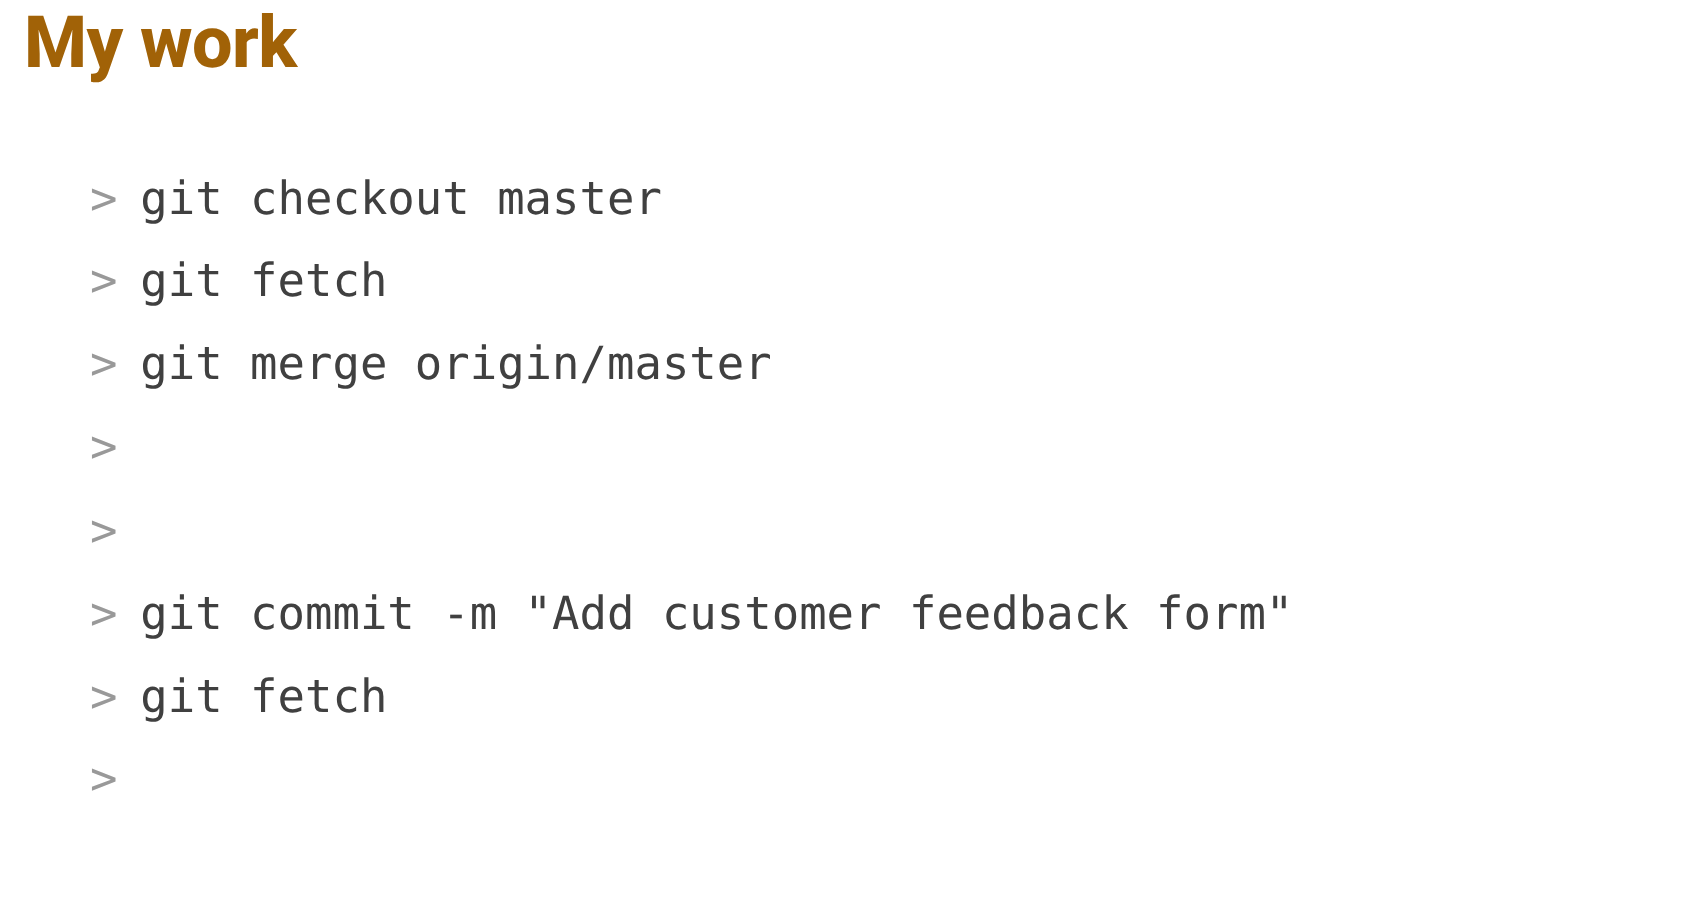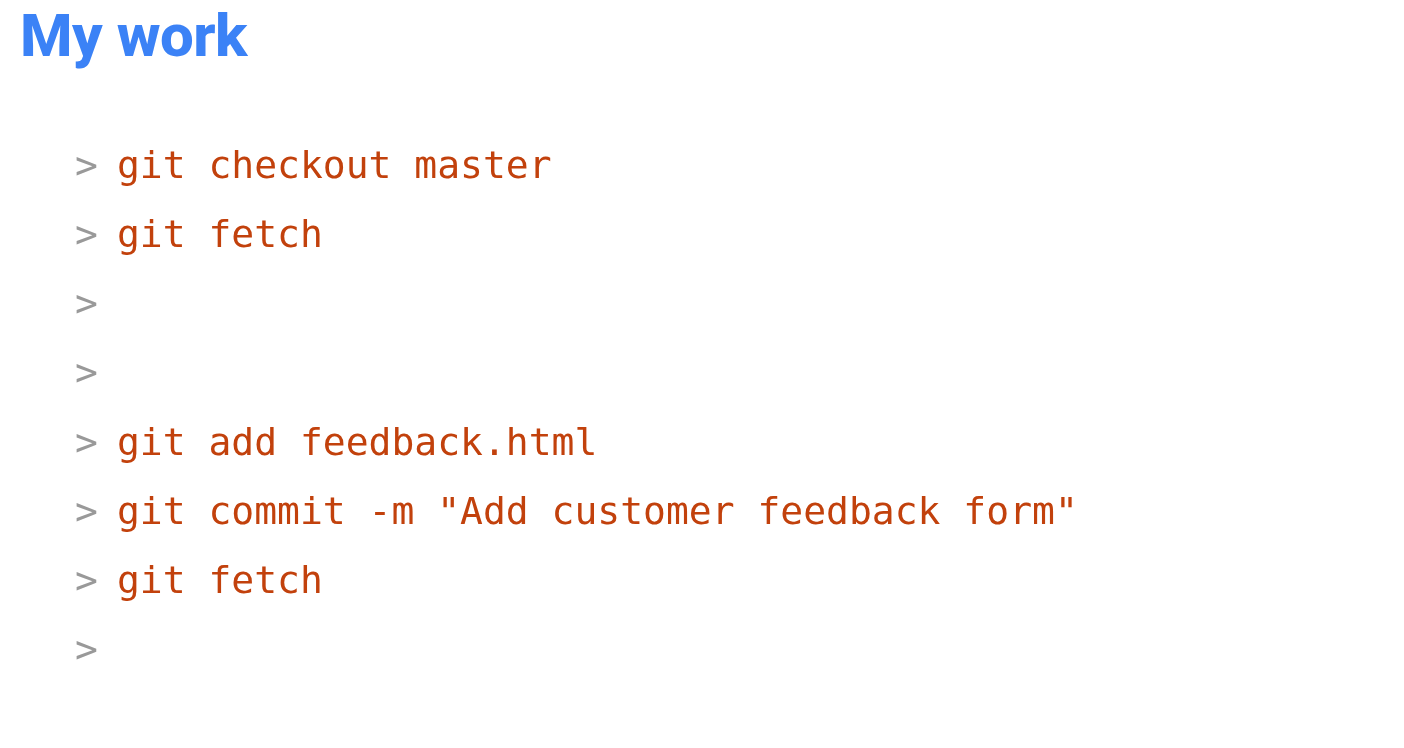--- a/index.html
+++ b/index.html
@@ -11,21 +11,21 @@
       background: #ffffff;
       font-family: -apple-system, BlinkMacSystemFont, "Segoe UI", Roboto, Helvetica, Arial, sans-serif;
       padding: 0 20px;
       width: 1404px;
       height: 748px;
       overflow: hidden;
     }
     .heading {
       font-size: 60px;
       font-weight: 800;
-      color: #3b82f6;
+      color: #a16207;
       margin-top: 0;
       margin-bottom: 60px;
       letter-spacing: -0.5px;
     }
     .code-block {
       padding-left: 55px;
     }
     .code-line {
       font-family: "DejaVu Sans Mono", "Menlo", "Consolas", "Liberation Mono", monospace;
       font-size: 38px;
@@ -33,46 +33,46 @@
       color: #000000;
       white-space: pre;
       display: flex;
       align-items: baseline;
     }
     .prompt {
       color: #999999;
       margin-right: 0.5em;
     }
     .cmd {
-      color: #c2410c;
+      color: #404040;
     }
   </style>
 </head>
 <body>
 
 <h1 class="heading">My work</h1>
 
 <div class="code-block">
   <div class="code-line">
     <span class="prompt">&gt;</span>
     <span class="cmd">git checkout master</span>
   </div>
   <div class="code-line">
     <span class="prompt">&gt;</span>
     <span class="cmd">git fetch</span>
   </div>
   <div class="code-line">
     <span class="prompt">&gt;</span>
+    <span class="cmd">git merge origin/master</span>
   </div>
   <div class="code-line">
     <span class="prompt">&gt;</span>
   </div>
   <div class="code-line">
     <span class="prompt">&gt;</span>
-    <span class="cmd">git add feedback.html</span>
   </div>
   <div class="code-line">
     <span class="prompt">&gt;</span>
     <span class="cmd">git commit -m "Add customer feedback form"</span>
   </div>
   <div class="code-line">
     <span class="prompt">&gt;</span>
     <span class="cmd">git fetch</span>
   </div>
   <div class="code-line">

